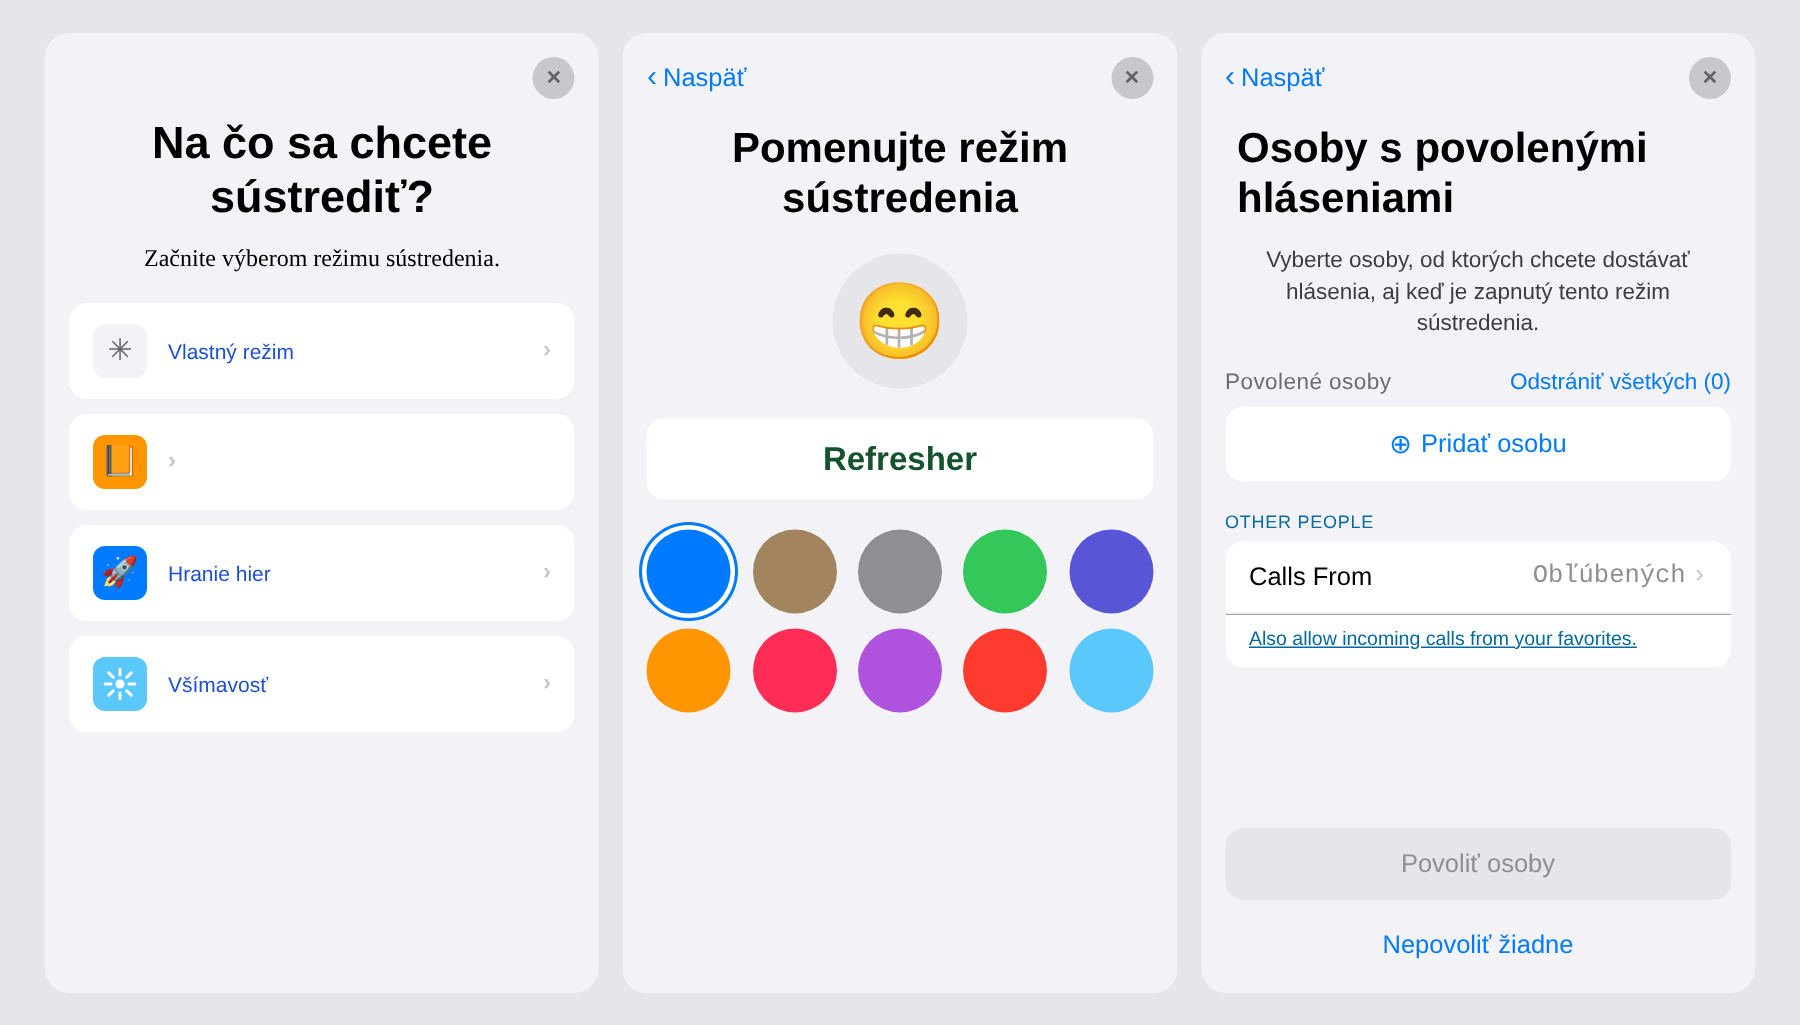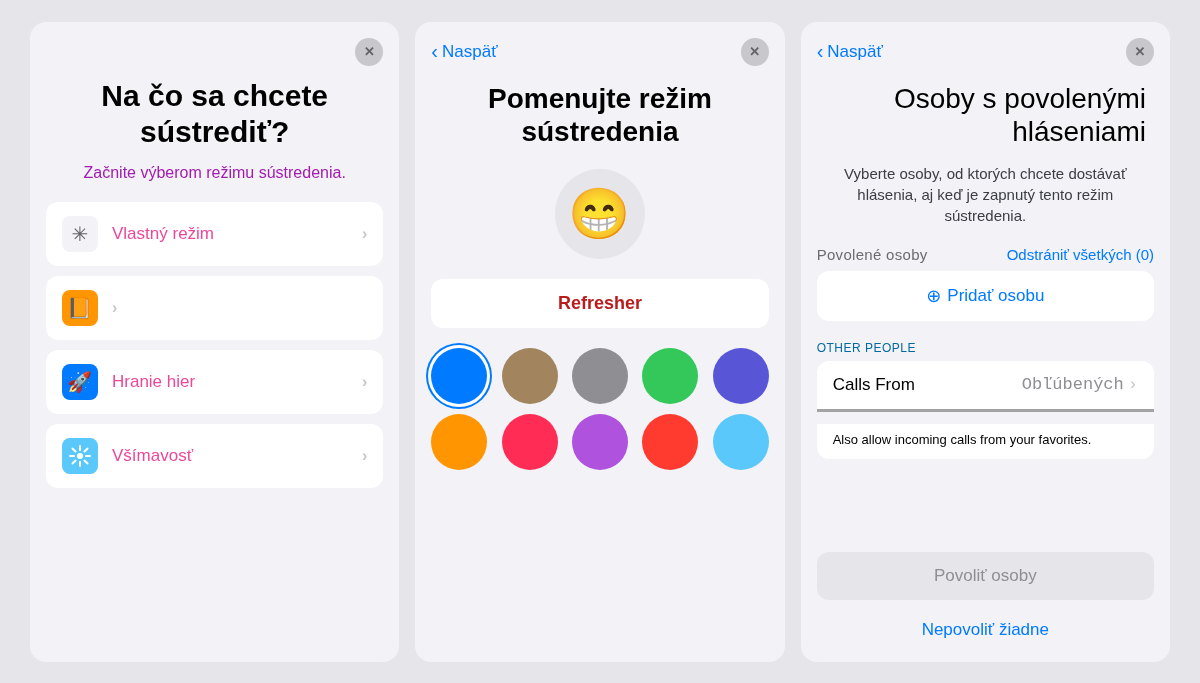--- a/index.html
+++ b/index.html
@@ -57,23 +57,24 @@
     .panel1-title {
       font-size: 30px;
       font-weight: 800;
       text-align: center;
       color: #000;
       padding: 12px 30px 0 30px;
       line-height: 1.2;
     }
     .panel1-subtitle {
       font-size: 16px;
-      color: #a21caf;
+      color: #000000;
       text-align: center;
       padding: 14px 30px 20px 30px;
+      font-family: Liberation Serif, serif;
     }
     .menu-item {
       background: #fff;
       border-radius: 12px;
       margin: 0 16px 10px 16px;
       padding: 14px 16px;
       display: flex;
       align-items: center;
       cursor: pointer;
     }
@@ -83,22 +84,22 @@
       border-radius: 8px;
       display: flex;
       align-items: center;
       justify-content: center;
       font-size: 18px;
       margin-right: 14px;
       flex-shrink: 0;
     }
     .menu-item-label {
       flex: 1;
-      font-size: 17px;
-      color: #ec4899;
+      font-size: 14px;
+      color: #1d4ed8;
       font-weight: 400;
     }
     .menu-item-chevron {
       color: #c7c7cc;
       font-size: 16px;
       font-weight: 600;
     }
     
     .panel-nav {
       display: flex;
@@ -144,22 +145,22 @@
     }
     .name-input-wrapper {
       margin: 0 16px 20px 16px;
     }
     .name-input {
       width: 100%;
       background: #fff;
       border: none;
       border-radius: 12px;
       padding: 14px 16px;
-      font-size: 18px;
-      color: #b91c1c;
+      font-size: 22px;
+      color: #14532d;
       font-weight: 600;
       text-align: center;
       outline: none;
       cursor: pointer;
     }
     .colors-grid {
       margin: 0 16px 20px 16px;
       display: flex;
       flex-direction: column;
       gap: 10px;
@@ -186,22 +187,22 @@
       padding: 16px;
       font-size: 18px;
       font-weight: 600;
       width: calc(100% - 32px);
       cursor: pointer;
       text-align: center;
     }
     
     .panel3-title {
       font-size: 28px;
-      font-weight: 400;
-      text-align: right;
+      font-weight: 700;
+      text-align: left;
       color: #000;
       padding: 16px 24px 14px 24px;
       line-height: 1.2;
     }
     .panel3-subtitle {
       font-size: 15px;
       color: #3c3c43;
       text-align: center;
       padding: 0 24px 20px 24px;
       line-height: 1.4;
@@ -248,41 +249,42 @@
       padding: 0 16px 6px 16px;
     }
     .calls-from-row {
       background: #fff;
       margin: 0 16px 0 16px;
       border-radius: 12px 12px 0 0;
       padding: 14px 16px;
       display: flex;
       align-items: center;
       justify-content: space-between;
-      border-bottom: 3px solid #a3a3a3;
+      border-bottom: 1px solid #a3a3a3;
     }
     .calls-from-label {
       font-size: 17px;
       color: #000;
     }
     .calls-from-value {
       display: flex;
       align-items: center;
       gap: 4px;
       color: #8e8e93;
       font-size: 17px;
       font-family: Liberation Mono, monospace;
     }
     .calls-from-note {
       background: #fff;
-      margin: 12px 16px 20px 16px;
+      margin: 0 16px 20px 16px;
       border-radius: 0 0 12px 12px;
       padding: 8px 16px 12px 16px;
       font-size: 13px;
-      color: #000000;
+      color: #0369a1;
+      text-decoration: underline;
     }
     .allow-people-btn {
       margin: 0 16px 10px 16px;
       background: #e5e5ea;
       border: none;
       border-radius: 12px;
       padding: 14px 16px;
       font-size: 17px;
       color: #8e8e93;
       width: calc(100% - 32px);

